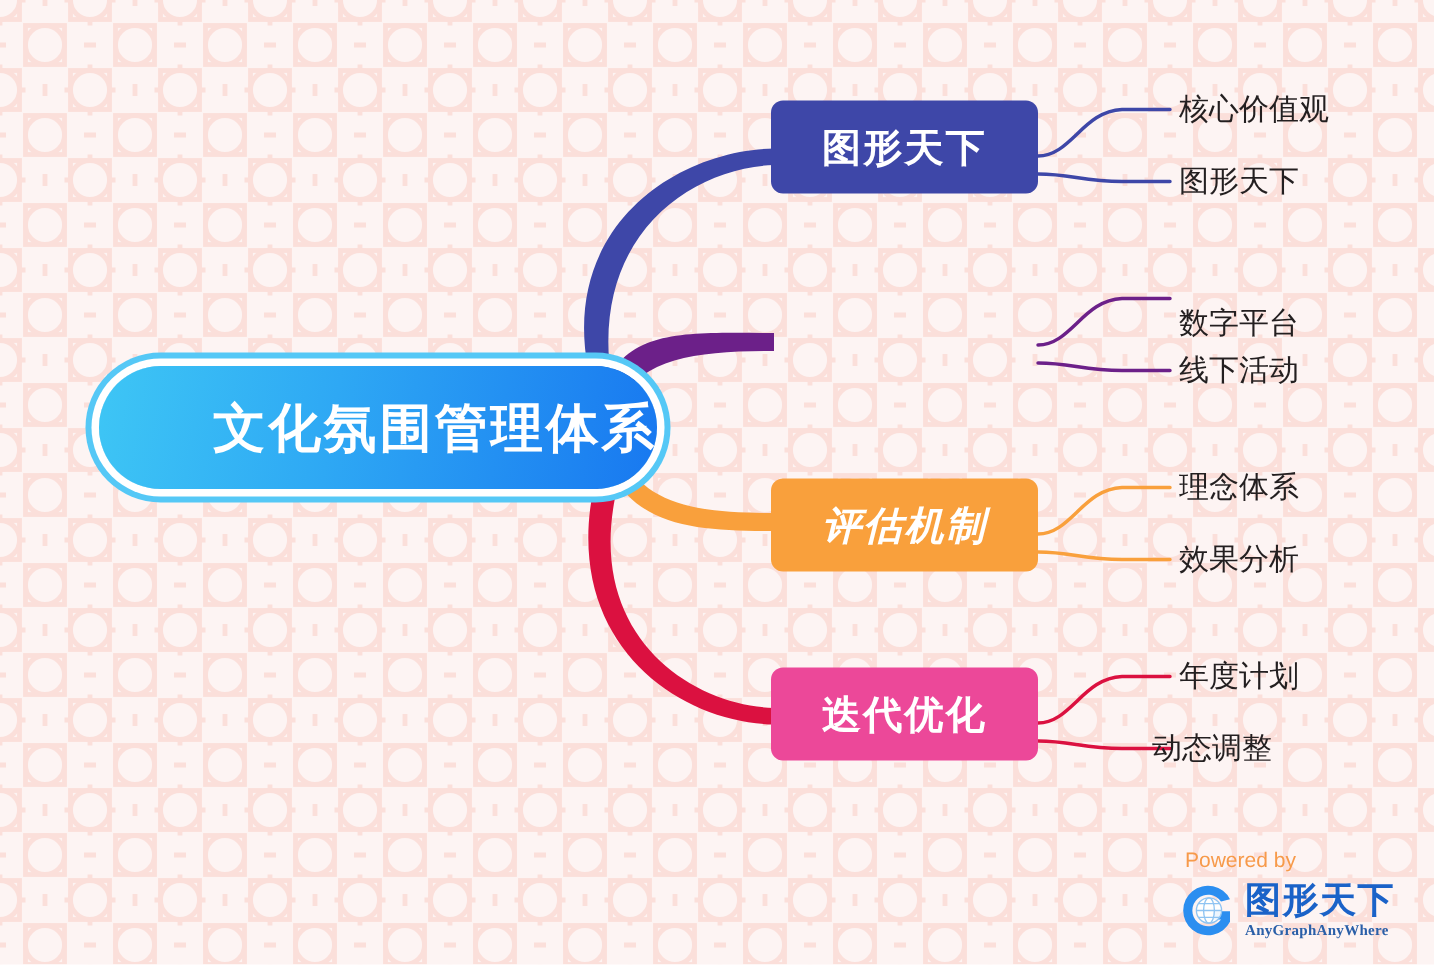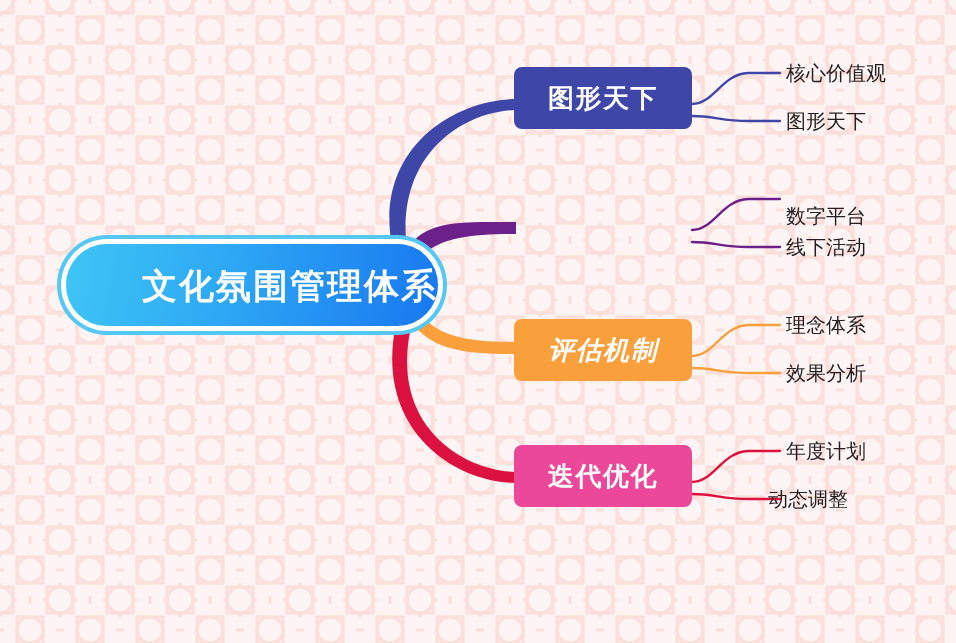--- a/index.html
+++ b/index.html
@@ -200,14 +200,35 @@
   </div>
   <div class="leaf-label" style="left:786px; top:325px;">理念体系</div>
   <div class="leaf-label" style="left:786px; top:373px;">效果分析</div>
 
   <div class="branch-box" style="left:514px; top:445px; background:#ec4899;">
     <span class="branch-label">迭代优化</span>
   </div>
   <div class="leaf-label" style="left:786px; top:451px;">年度计划</div>
   <div class="leaf-label" style="left:768px; top:499px;">动态调整</div>
 
+  <div class="watermark">
+    <div class="powered-by">Powered by</div>
+    <div class="brand-row">
+      <svg width="40" height="40" viewBox="0 0 40 40">
+        <path d="M34 12.5 A16.5 16.5 0 1 0 34 27.5 L34 20.5 L23 20.5 L23 26 L28 26
+                 A10.5 10.5 0 1 1 28 14" fill="#2b8ef0"></path>
+        <circle cx="20" cy="20" r="8.4" fill="#ffffff" opacity="0.92"></circle>
+        <g stroke="#8fc4f2" stroke-width="0.9" fill="none">
+          <circle cx="20" cy="20" r="8.4"></circle>
+          <ellipse cx="20" cy="20" rx="3.6" ry="8.4"></ellipse>
+          <line x1="11.6" y1="20" x2="28.4" y2="20"></line>
+          <line x1="13" y1="15.4" x2="27" y2="15.4"></line>
+          <line x1="13" y1="24.6" x2="27" y2="24.6"></line>
+        </g>
+      </svg>
+      <div class="brand-text-wrap">
+        <span class="brand-cn">图形天下</span>
+        <span class="brand-en">AnyGraphAnyWhere</span>
+      </div>
+    </div>
+  </div>
 
 </div>
 
 </body></html>

